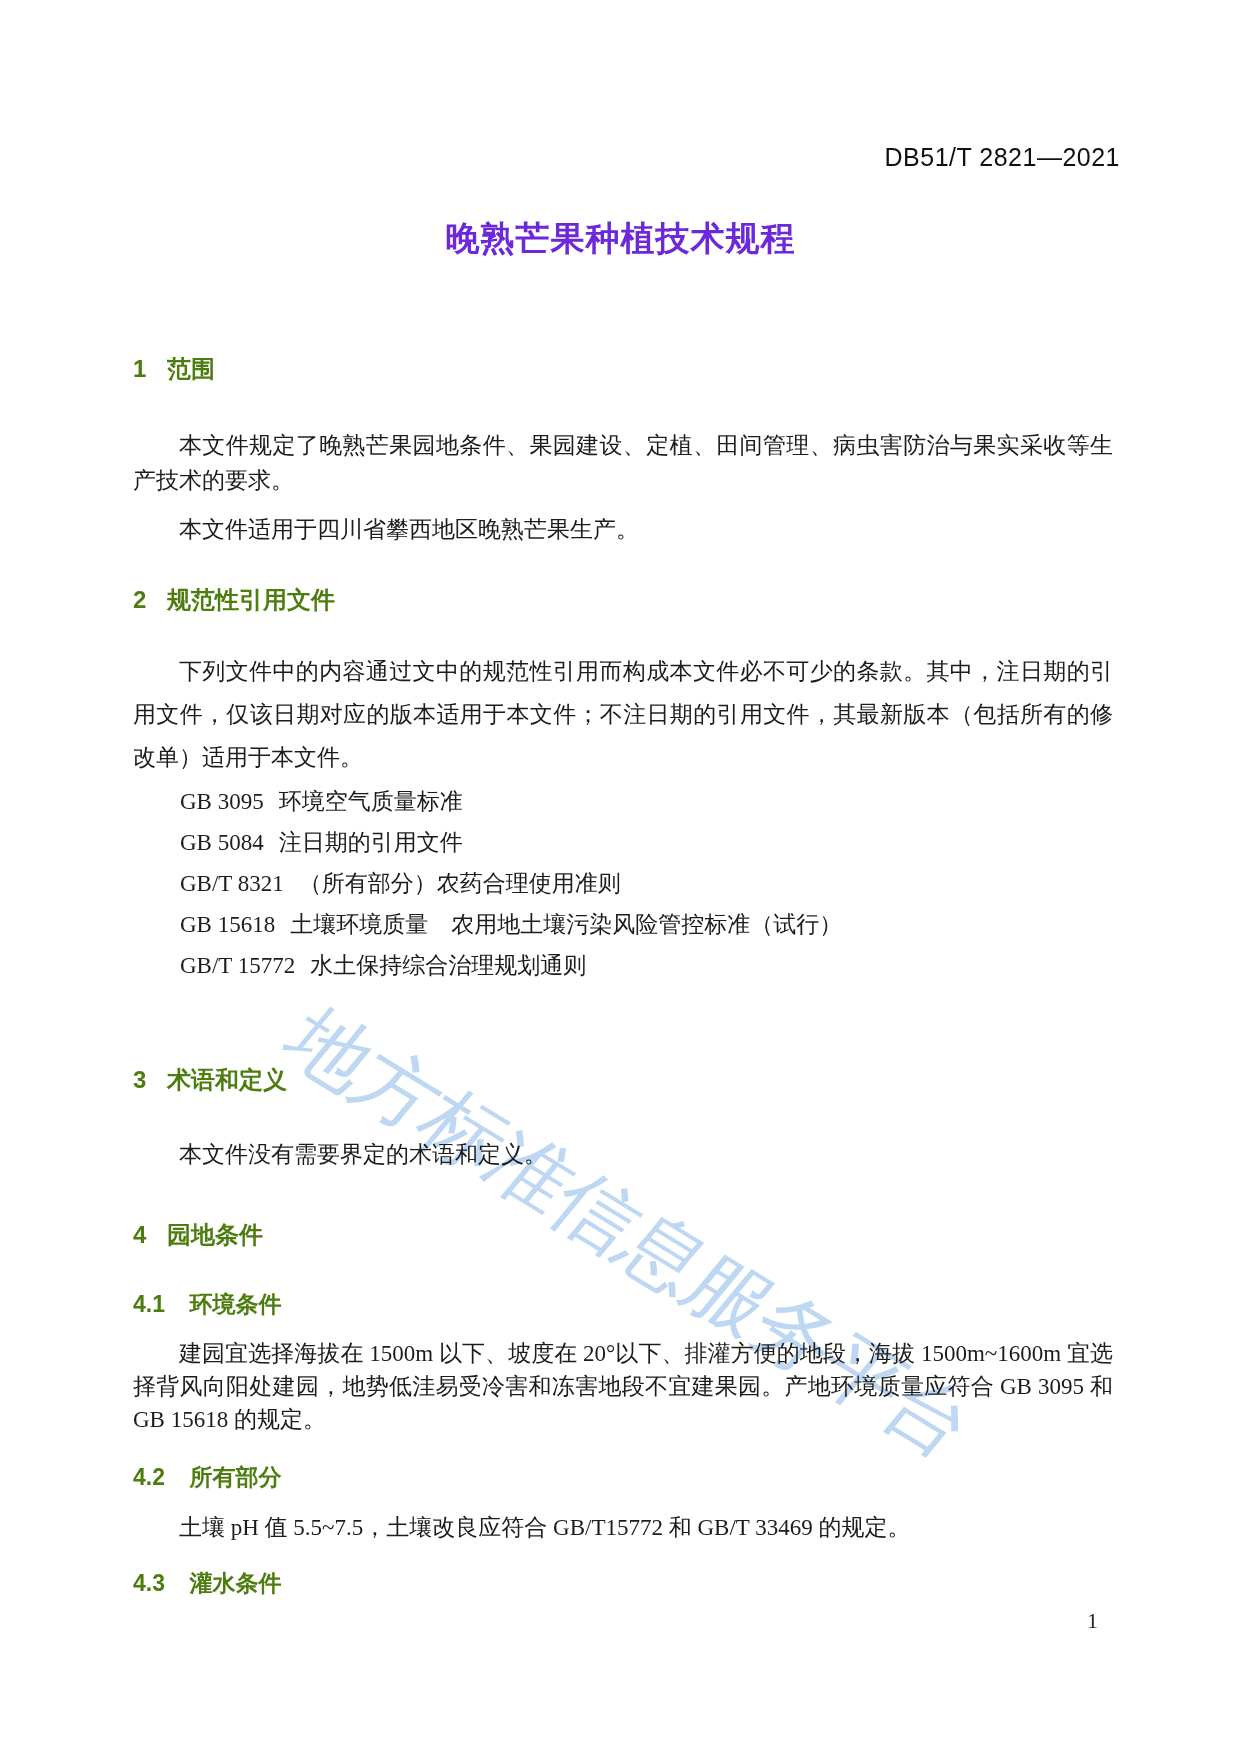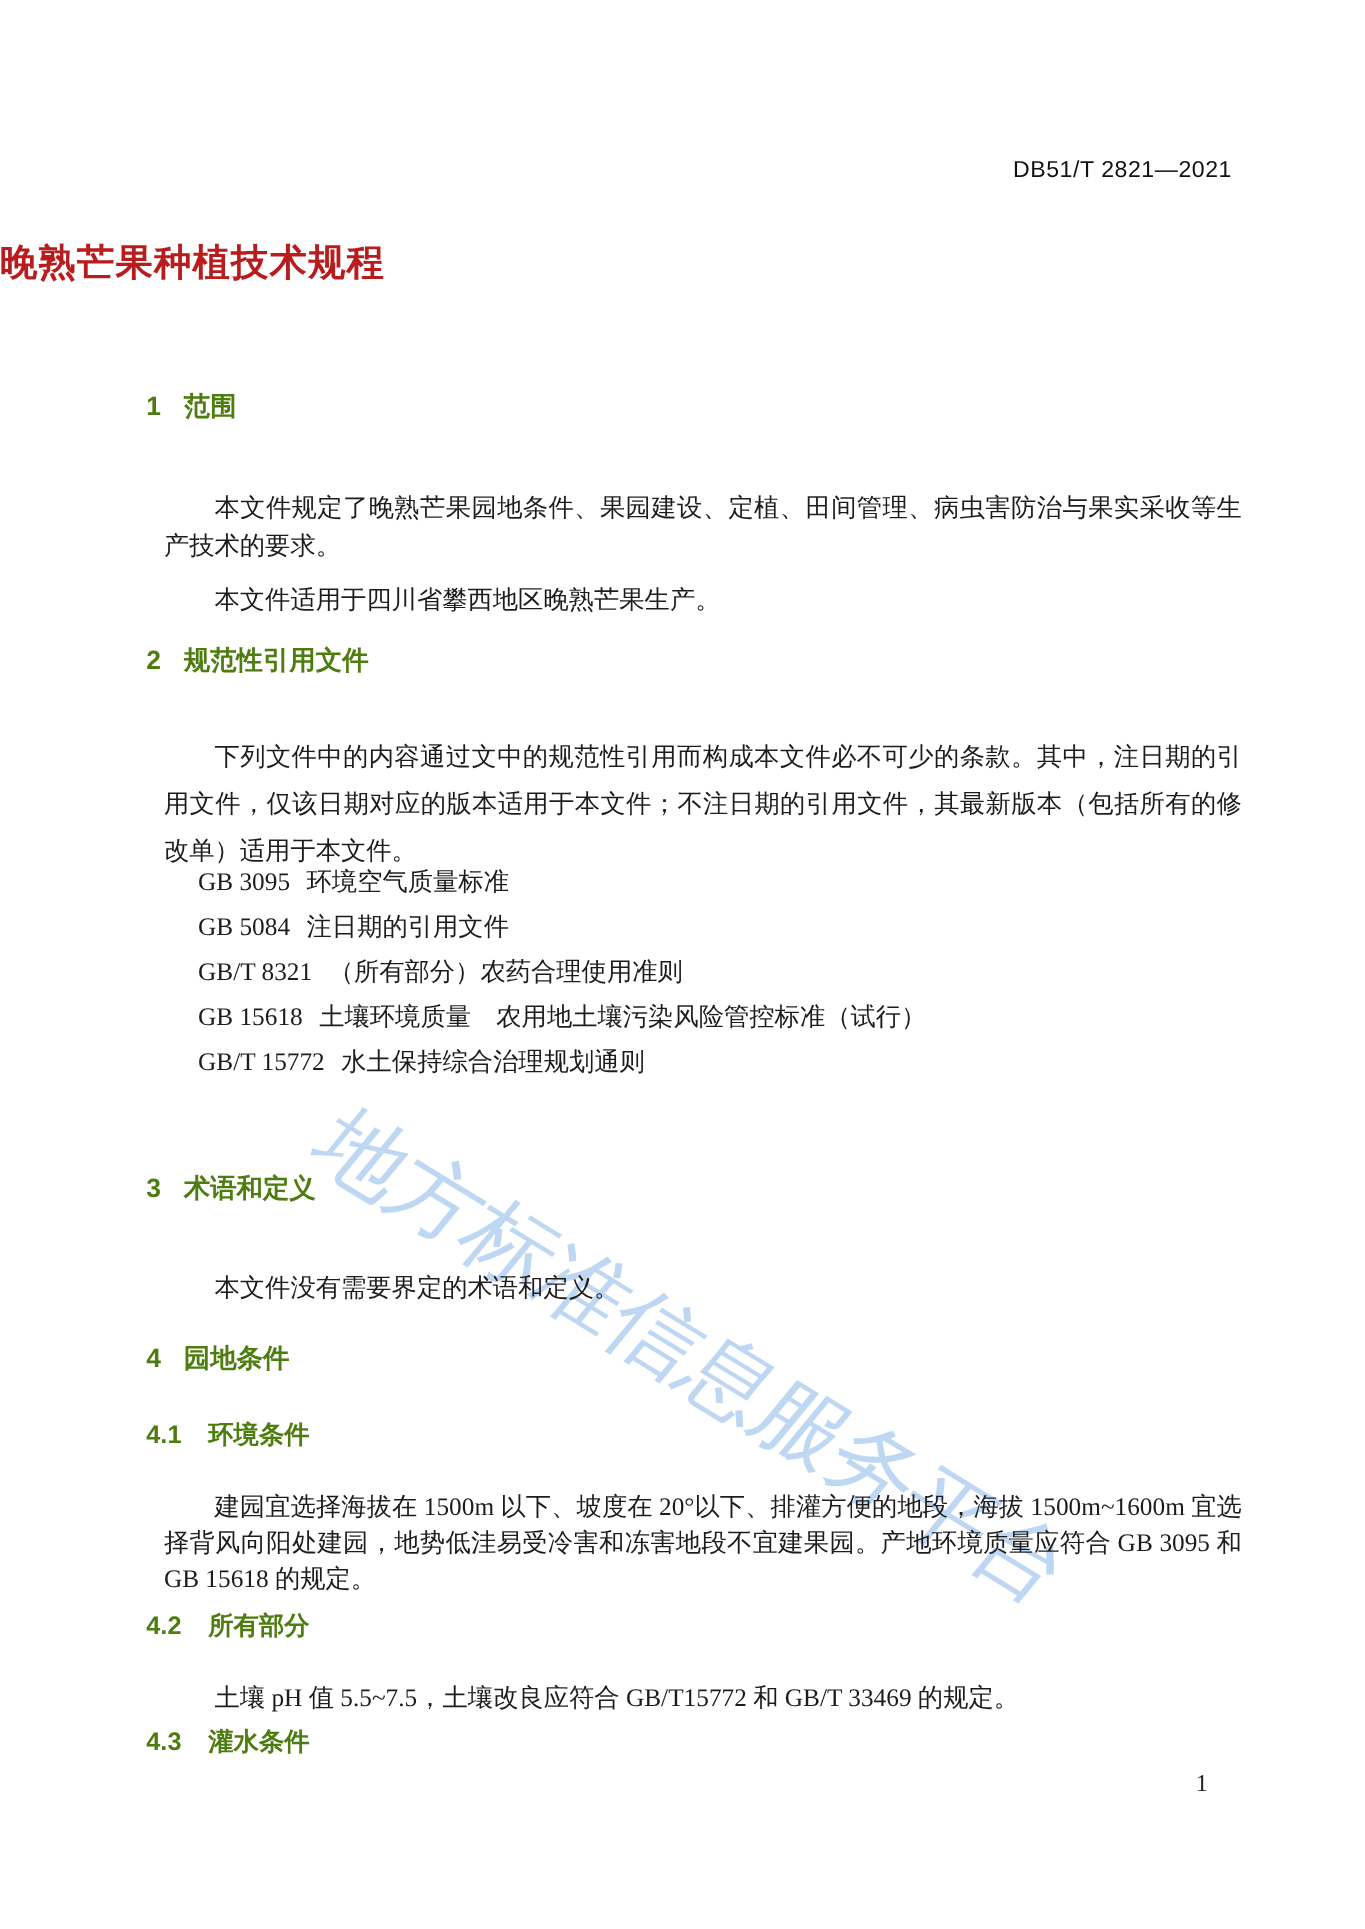--- a/index.html
+++ b/index.html
@@ -32,55 +32,55 @@
     font-family: "Liberation Sans", "DejaVu Sans", sans-serif;
     pointer-events: none;
     z-index: 1;
   }
   .content-layer { position: absolute; inset: 0; z-index: 2; }
 
   .doc-number {
     position: absolute;
     top: 143px;
     right: 121px;
-    font-size: 21px;
+    font-size: 25px;
     letter-spacing: 0.5px;
     font-family: "Liberation Sans", "DejaVu Sans", sans-serif;
     color: #111;
   }
   .doc-title {
     position: absolute;
     top: 216px;
     left: 0;
     width: 100%;
-    text-align: left;
+    text-align: center;
     font-size: 34px;
     font-weight: bold;
     letter-spacing: 1px;
     font-family: "Liberation Sans", "DejaVu Sans", sans-serif;
-    color: #b91c1c;
+    color: #6d28d9;
   }
   .heading {
     position: absolute;
     left: 133px;
     font-size: 24px;
     font-weight: bold;
     font-family: "Liberation Sans", "DejaVu Sans", sans-serif;
     color: #4d7c0f;
     white-space: nowrap;
   }
   .heading .h-num { display: inline-block; margin-right: 14px; font-weight: bold; }
   .heading.sub { font-size: 23px; }
   .heading.sub .h-num { margin-right: 18px; }
 
   .body-p {
     position: absolute;
     left: 133px;
     width: 980px;
-    margin: 16px;
+    margin: 0;
     font-size: 23px;
     line-height: 35px;
     text-align: justify;
     text-indent: 2em;
     color: #1c1c1c;
   }
   .body-p.lh43 { line-height: 43px; }
   .body-p.lh33 { line-height: 33px; }
 
   .ref-list {

